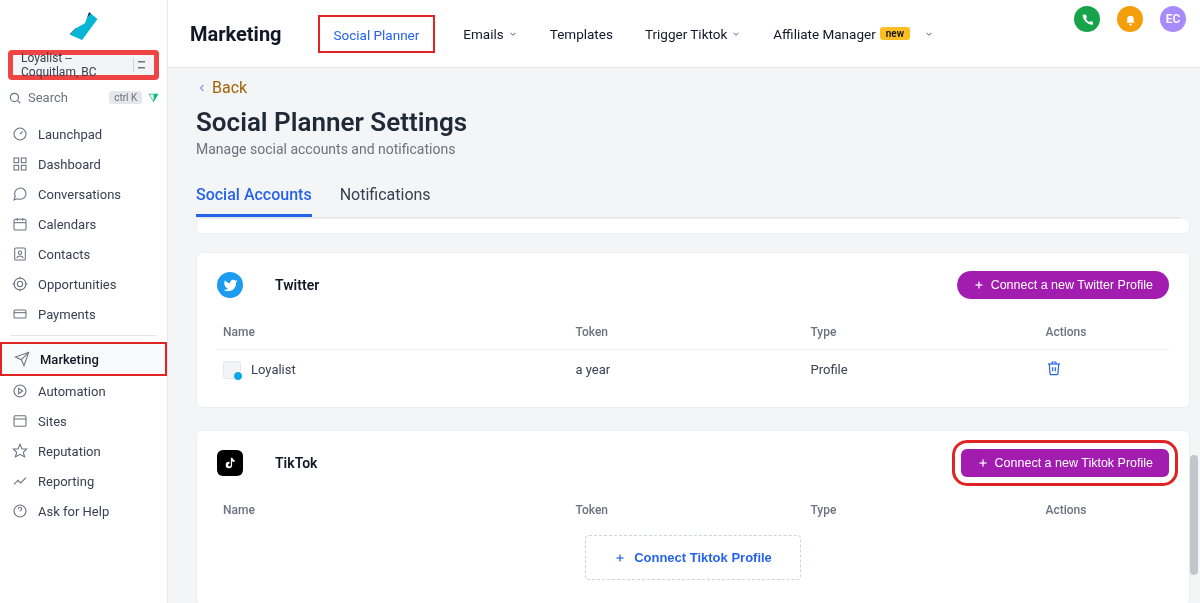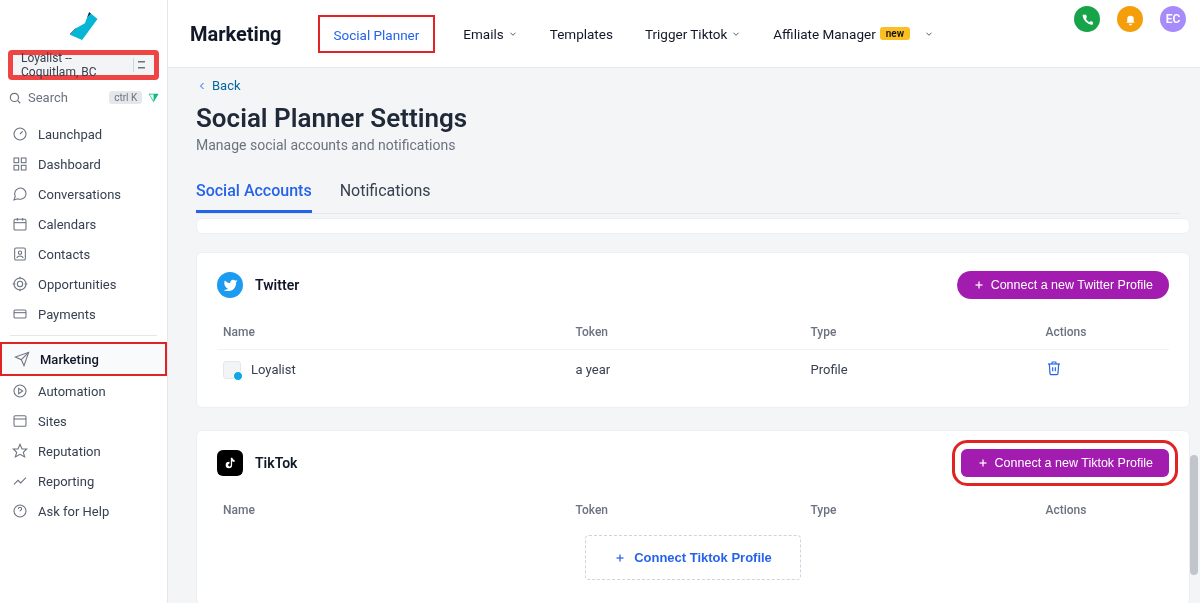--- a/index.html
+++ b/index.html
@@ -101,39 +101,39 @@
   .circ { width:26px; height:26px; border-radius:50%; display:flex; align-items:center; justify-content:center; color:#fff; font-size:12px; font-weight:600;margin-left:9px; }
   .c-green{background:#16a34a;} .c-orange{background:#f59e0b;} .c-purple{background:#a78bfa;}
 
   .content {
     position:absolute; left:168px; right:0; top:68px; bottom:0;
     background:#f4f5f7;
     overflow:hidden;
     padding: 10px 20px 0 28px;
   }
 
-  .back-link { color:#0369a1; font-size:13px; display:flex; align-items:center; gap:4px; cursor:pointer; margin-bottom:10px;text-align:center; }
+  .back-link { color:#a16207; font-size:16px; display:flex; align-items:center; gap:4px; cursor:pointer; margin-bottom:10px;text-align:center; }
 
   h1 { font-size:26px; font-weight:600; color:#1f2937; margin-bottom:4px; }
   .subtitle { color:#6b7280; font-size:14px; margin-bottom:22px; }
 
   .subtabs { display:flex; gap:28px; border-bottom:1px solid #e5e7eb; margin-bottom:10px; }
   .subtab { font-size:16px; color:#374151; padding:6px 0 10px; cursor:pointer; }
   .subtab.active { color:#2563eb; border-bottom:3px solid #2563eb; font-weight:500; }
 
   .scroll-area {
     position:absolute; left:28px; right:10px; top:150px; bottom:0;
     overflow-y:auto;
   }
 
   .card {
     background:#fff; border:1px solid #eceef1; border-radius:6px;
     padding:18px 20px; margin-bottom:22px;
   }
-  .card-head { display:flex; align-items:center; margin-bottom:16px; }
+  .card-head { display:flex; align-items:center; margin-bottom:16px;gap:20px; }
   .net-icon { width:26px; height:26px; border-radius:50%; display:flex; align-items:center; justify-content:center; margin-right:12px; color:#fff; }
   .net-tw { background:#1d9bf0; }
   .net-tt { background:#000; border-radius:6px; }
   .net-name { font-size:14px; font-weight:600; color:#111827; }
   .btn-primary {
     margin-left:auto; background:#a21caf; color:#fff; border:none;
     padding:7px 16px; border-radius:16px; font-size:12.5px; font-weight:500;
     display:flex; align-items:center; gap:6px; cursor:pointer;
   }
   .btn-primary.highlight-red { outline:3px solid #e02424; outline-offset:6px; border-radius:6px; }

